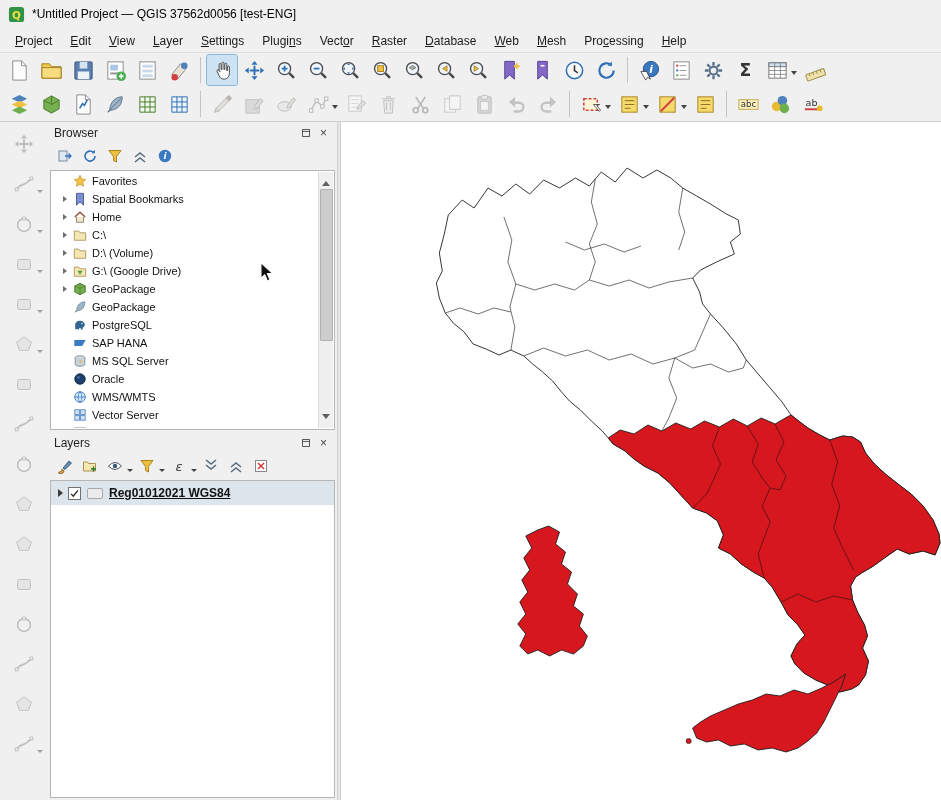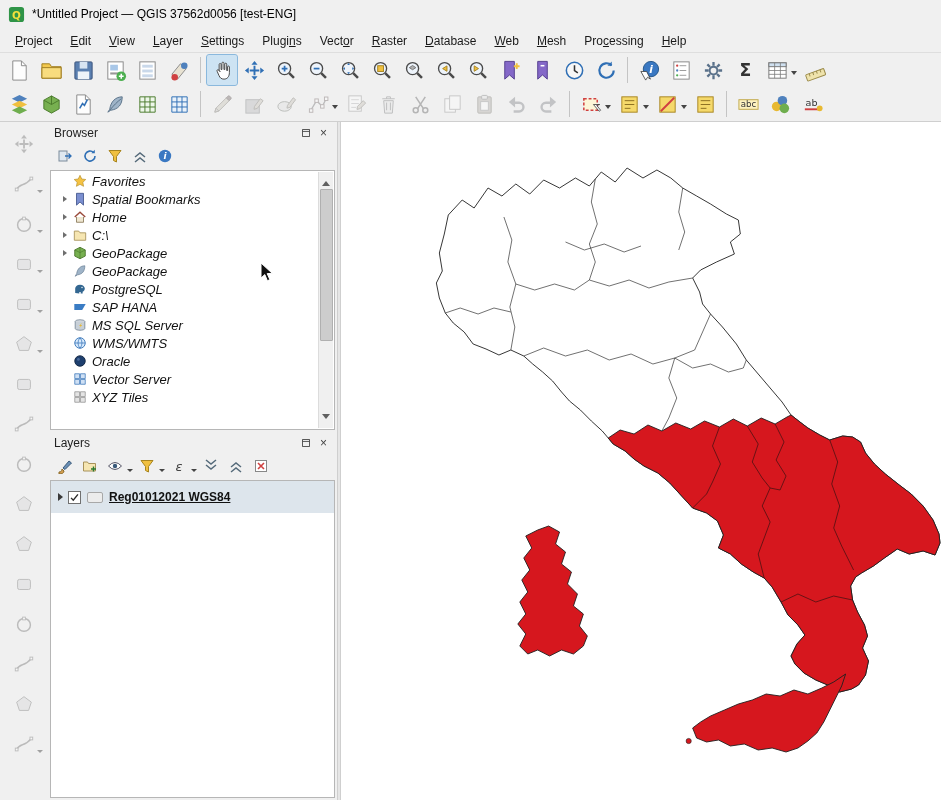--- a/index.html
+++ b/index.html
@@ -46,29 +46,29 @@
   .ptbtn svg { width:16px; height:16px; }
   .ptcaret { width:0; height:0; border:3px solid transparent; border-top:3.5px solid #444; align-self:flex-end; margin:0 0 4px -2px; }
   .pbody { flex:1; margin:1px 2px 2px 2px; background:#fff; border:1px solid #b6b6b6; position:relative; overflow:hidden; }
 
   .tree { position:absolute; top:1px; left:1px; right:16px; bottom:1px; overflow:hidden; }
   .trow { height:18px; display:flex; align-items:center; padding-left:6px; white-space:nowrap; }
   .arrowslot { width:13px; min-width:13px; display:flex; justify-content:center; }
   .tri-r { width:0; height:0; border-left:4px solid #6e6e6e; border-top:3.5px solid transparent; border-bottom:3.5px solid transparent; }
   .ticon { width:17px; min-width:17px; display:flex; justify-content:center; margin-right:4px; }
   .ticon svg { width:14px; height:14px; }
-  .tlabel { font-size:13px; color:#111;font-style:italic; }
+  .tlabel { font-size:11px; color:#111; }
 
   .vscroll { position:absolute; top:1px; right:1px; bottom:1px; width:15px; background:#f0f0f0; border-left:1px solid #dcdcdc; display:flex; flex-direction:column; align-items:center; }
   .sarrow { width:0; height:0; margin:5px 0 3px 0; }
   .sarrow.up { border:4px solid transparent; border-bottom:5px solid #606060; }
   .sarrow.down { border:4px solid transparent; border-top:5px solid #606060; margin-top:auto; margin-bottom:5px; }
   .sthumb { width:13px; height:152px; background:#cdcdcd; border:1px solid #b0b0b0; border-radius:1px; }
 
-  .lrow { height:32px; display:flex; align-items:center; padding-left:4px; background:#dde5ec; }
+  .lrow { height:24px; display:flex; align-items:center; padding-left:4px; background:#dde5ec; }
   .larrow { width:0; height:0; border-left:5px solid #3a3a3a; border-top:4px solid transparent; border-bottom:4px solid transparent; margin:0 5px 0 3px; }
   .lcheck { width:13px; height:13px; background:#fff; border:1px solid #707070; display:flex; align-items:center; justify-content:center; margin-right:6px; }
   .lcheck svg { width:11px; height:11px; }
   .licon { width:16px; height:11px; background:#ececec; border:1px solid #a8a8a8; border-radius:2px; margin-right:6px; }
   .lname { font-weight:bold; text-decoration:underline; font-size:12px; color:#111; }
 
   .splitter { width:4px; min-width:4px; background:#e6e6e6; border-left:1px solid #cfcfcf; border-right:1px solid #cfcfcf; }
 
   .map-canvas { flex:1; background:#fff; position:relative; overflow:hidden; }
   .map-canvas > svg { display:block; }
@@ -891,20 +891,42 @@
                   </svg>
                 </span>
                 <span class="tlabel">C:\</span>
               </div>
             <div class="trow">
                 <span class="arrowslot">
                   <i class="tri-r"></i>
                 </span>
                 <span class="ticon">
                   <svg>
+                    <use href="#t-folder"></use>
+                  </svg>
+                </span>
+                <span class="tlabel">D:\ (Volume)</span>
+              </div>
+            <div class="trow">
+                <span class="arrowslot">
+                  <i class="tri-r"></i>
+                </span>
+                <span class="ticon">
+                  <svg>
+                    <use href="#t-folderdrive"></use>
+                  </svg>
+                </span>
+                <span class="tlabel">G:\ (Google Drive)</span>
+              </div>
+            <div class="trow">
+                <span class="arrowslot">
+                  <i class="tri-r"></i>
+                </span>
+                <span class="ticon">
+                  <svg>
                     <use href="#t-gpkg"></use>
                   </svg>
                 </span>
                 <span class="tlabel">GeoPackage</span>
               </div>
             <div class="trow">
                 <span class="arrowslot"></span>
                 <span class="ticon">
                   <svg>
                     <use href="#t-feather"></use>
@@ -936,33 +958,33 @@
                   <svg>
                     <use href="#t-mssql"></use>
                   </svg>
                 </span>
                 <span class="tlabel">MS SQL Server</span>
               </div>
             <div class="trow">
                 <span class="arrowslot"></span>
                 <span class="ticon">
                   <svg>
+                    <use href="#t-oracle"></use>
+                  </svg>
+                </span>
+                <span class="tlabel">Oracle</span>
+              </div>
+            <div class="trow">
+                <span class="arrowslot"></span>
+                <span class="ticon">
+                  <svg>
                     <use href="#t-globe"></use>
                   </svg>
                 </span>
                 <span class="tlabel">WMS/WMTS</span>
-              </div>
-            <div class="trow">
-                <span class="arrowslot"></span>
-                <span class="ticon">
-                  <svg>
-                    <use href="#t-oracle"></use>
-                  </svg>
-                </span>
-                <span class="tlabel">Oracle</span>
               </div>
             <div class="trow">
                 <span class="arrowslot"></span>
                 <span class="ticon">
                   <svg>
                     <use href="#t-vtiles"></use>
                   </svg>
                 </span>
                 <span class="tlabel">Vector Server</span>
               </div>

